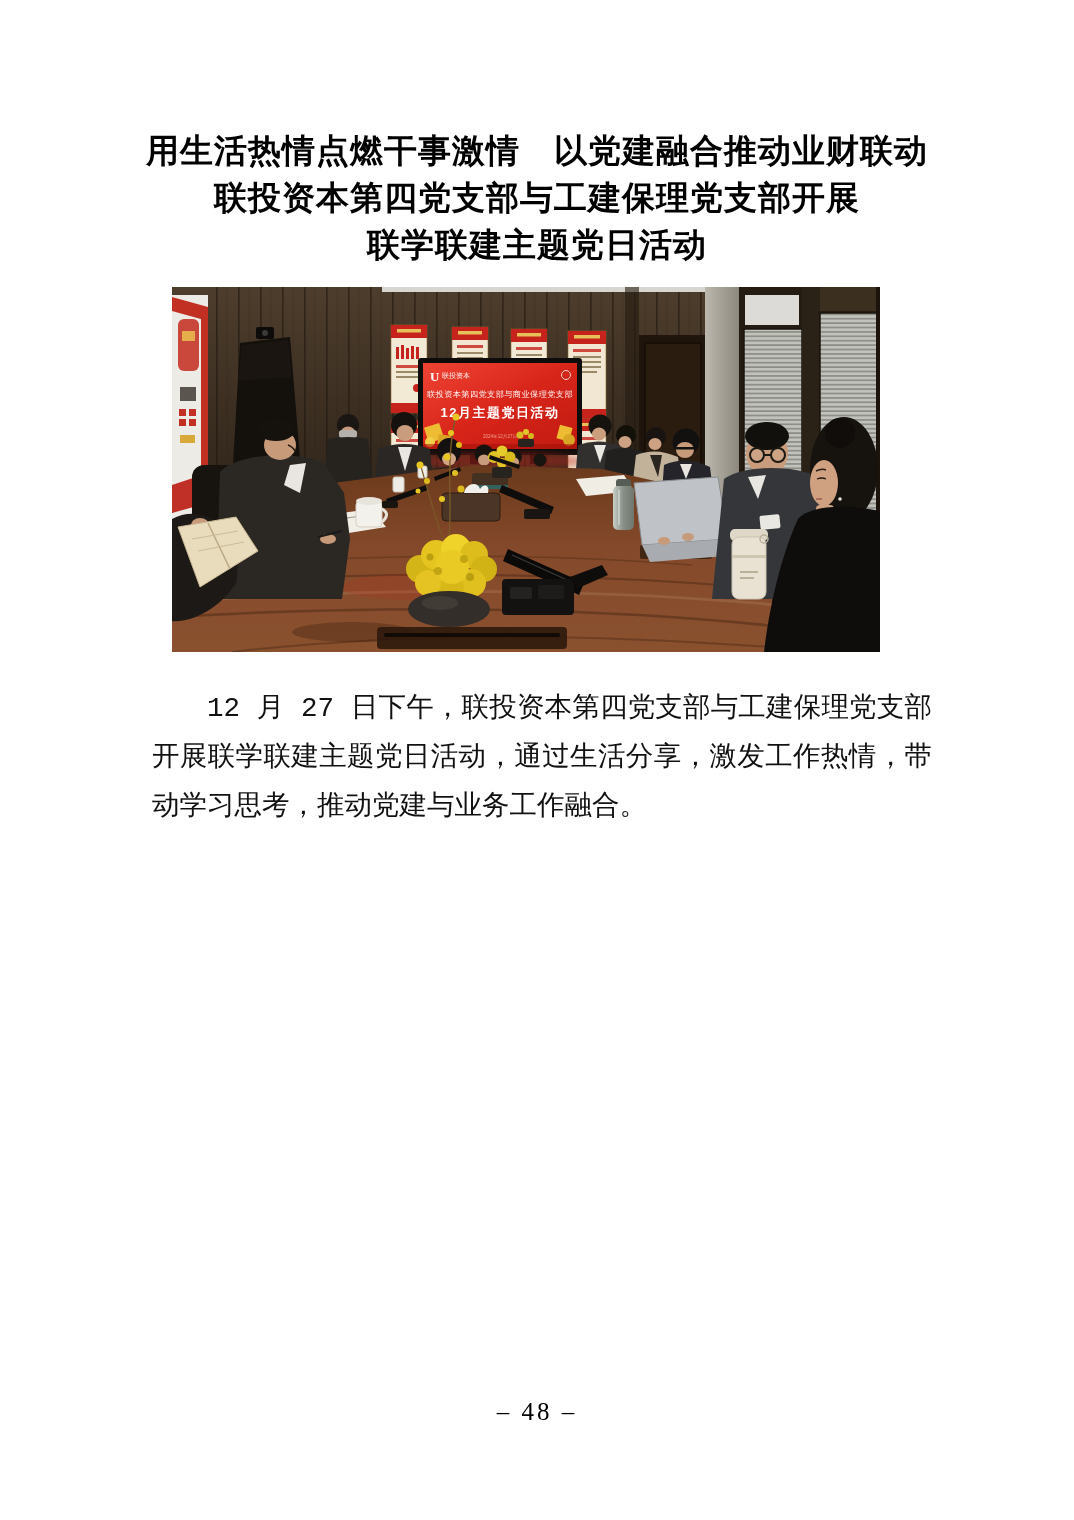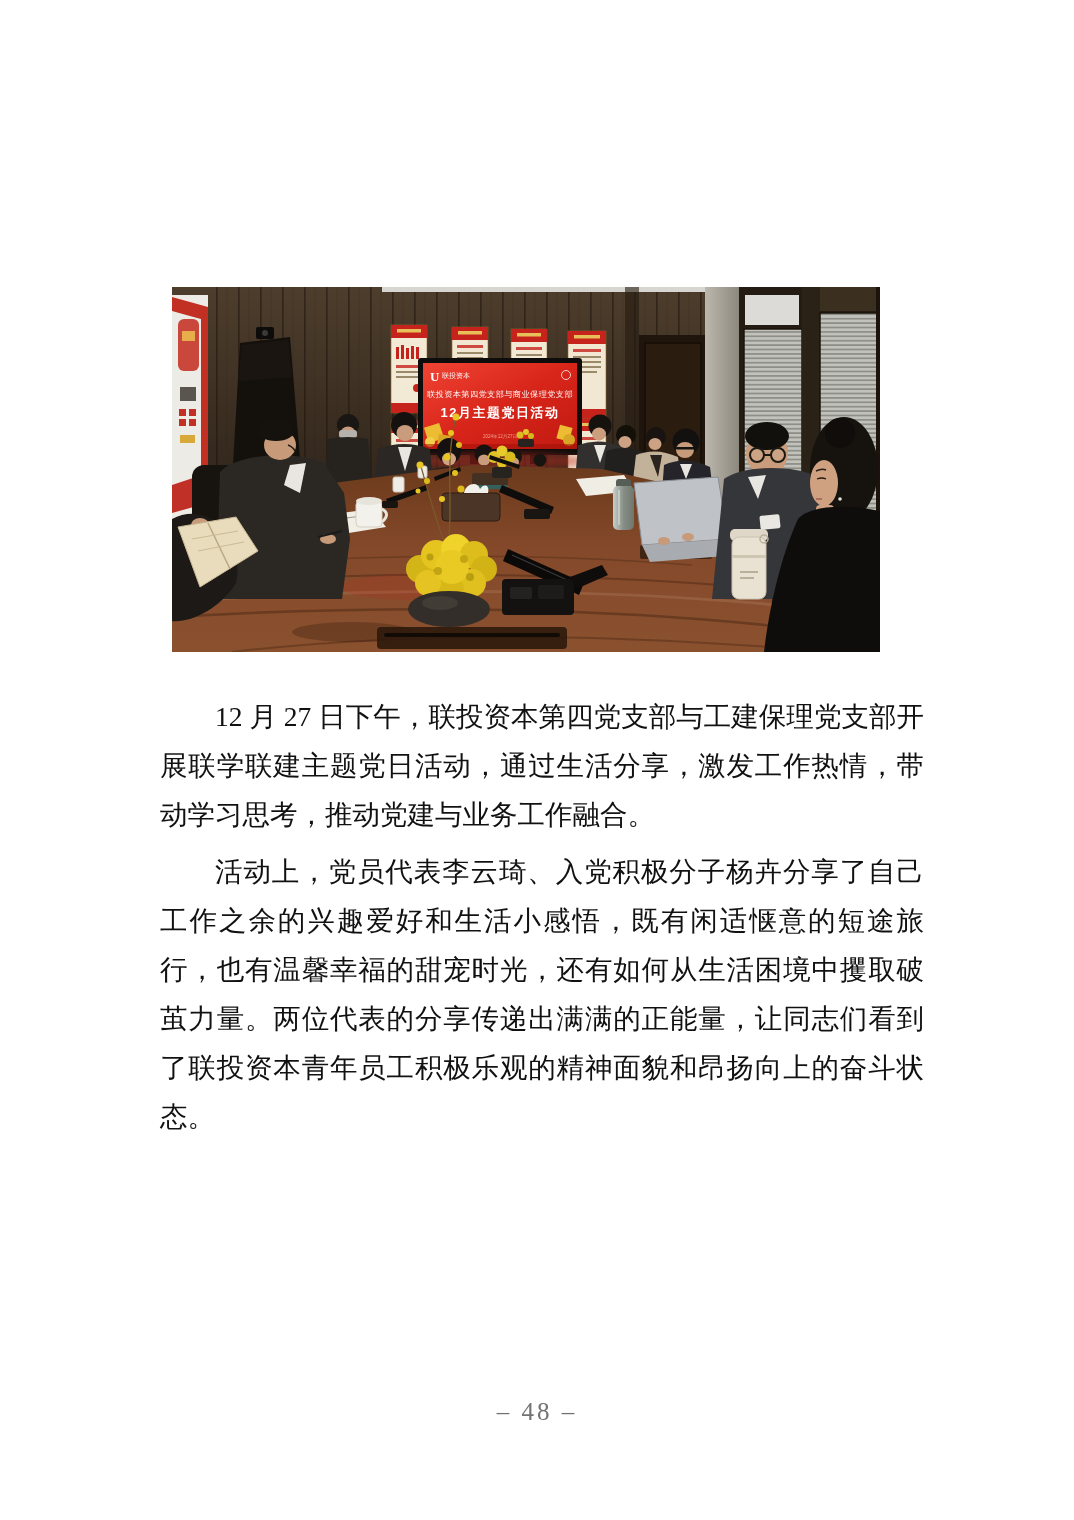--- a/index.html
+++ b/index.html
@@ -15,31 +15,36 @@
   }
   .photo-wrap{
     position:absolute;left:172px;top:287px;width:708px;height:365px;
   }
   .photo-wrap svg{display:block;width:100%;height:100%;}
   .bodytext{
     position:absolute;left:152px;top:684px;width:780px;
     font-size:27.5px;line-height:49px;text-align:justify;
     color:#111;
   }
-  .bodytext p{margin:8px;text-indent:2em;}
+  .bodytext p{margin:0;text-indent:2em;font-family:Liberation Mono, monospace;}
   .pageno{
     position:absolute;top:1398px;left:0;right:0;text-align:center;
-    font-size:25px;letter-spacing:3px;color:#737373;
+    font-size:25px;letter-spacing:3px;color:#000000;
   }
 </style>
 </head>
 <body>
 
 <div class="page">
 
+  <div class="title">
+    <div>用生活热情点燃干事激情　以党建融合推动业财联动</div>
+    <div>联投资本第四党支部与工建保理党支部开展</div>
+    <div>联学联建主题党日活动</div>
+  </div>
 
   <figure class="photo-wrap" style="margin:0" aria-label="联学联建主题党日活动会议现场照片：双方支部党员围坐会议桌，背景大屏显示主题党日活动标题">
   <svg viewBox="0 0 708 365" preserveAspectRatio="none">
     <defs>
       <linearGradient id="wd" x1="0" y1="0" x2="0" y2="1">
         <stop offset="0" stop-color="#4d3d2c"></stop>
             <stop offset="0.6" stop-color="#372b1f"></stop>
             <stop offset="1" stop-color="#2c221a"></stop>
       </linearGradient>
       <linearGradient id="tb" x1="0" y1="0" x2="0" y2="1">
@@ -431,18 +436,17 @@
       <line x1="644" y1="212" x2="650" y2="212" stroke="#a8705c" stroke-width="2"></line>
       <circle cx="668" cy="212" r="1.8" fill="#e6e2da"></circle>
       <rect x="644" y="218" width="18" height="14" rx="4" fill="#cfa181"></rect>
       <path d="M626,232 C636,220 668,216 708,224 L708,365 L592,365 C596,330 606,276 626,232 Z" fill="#0e0d0c"></path>
     </g>
   </svg>
   </figure>
 
   <div class="bodytext">
     <p>12 月 27 日下午，联投资本第四党支部与工建保理党支部开展联学联建主题党日活动，通过生活分享，激发工作热情，带动学习思考，推动党建与业务工作融合。</p>
-    <p>活动上，党员代表李云琦、入党积极分子杨卉分享了自己工作之余的兴趣爱好和生活小感悟，既有闲适惬意的短途旅行，也有温馨幸福的甜宠时光，还有如何从生活困境中攫取破茧力量。两位代表的分享传递出满满的正能量，让同志们看到了联投资本青年员工积极乐观的精神面貌和昂扬向上的奋斗状态。</p>
   </div>
 
   <div class="pageno">– 48 –</div>
 
 </div>
 
 </body></html>

